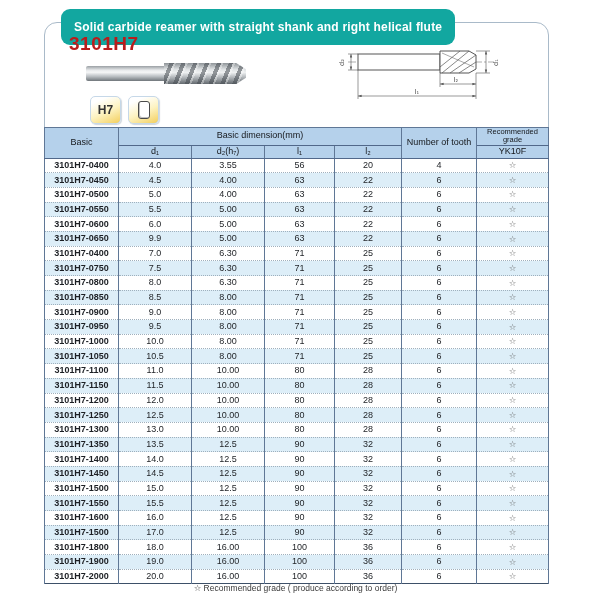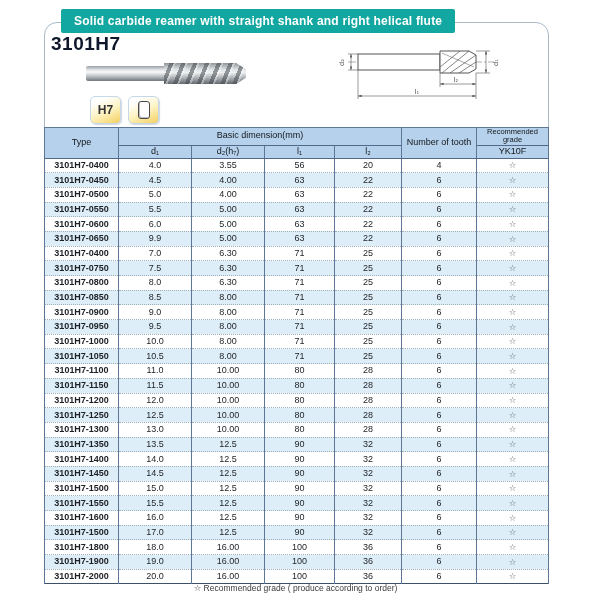--- a/index.html
+++ b/index.html
@@ -8,29 +8,29 @@
     font-family:"Liberation Sans","DejaVu Sans",sans-serif;
     -webkit-font-smoothing:antialiased;overflow:hidden;
   }
   
   .frame{
     position:absolute;left:44px;top:22px;width:503px;height:560px;
     border:1px solid #a9bac9;border-radius:13px;background:#ffffff;
   }
   
   .banner{
-    position:absolute;left:61px;top:9px;height:24px;
+    position:absolute;left:61px;top:9px;height:36px;
     display:inline-flex;align-items:center;padding:0 13px;
-    background:#12a7a0;border-radius:2px;
+    background:#12a7a0;border-radius:9px;
     color:#ffffff;font-weight:bold;font-size:12px;letter-spacing:.2px;
     white-space:nowrap;z-index:3;
   }
   .model{
-    position:absolute;left:51px;top:33px;font-size:19px;font-weight:bold;
-    color:#0f172a;letter-spacing:.5px;z-index:3;
+    position:absolute;left:69px;top:33px;font-size:19px;font-weight:bold;
+    color:#b91c1c;letter-spacing:.5px;z-index:3;
   }
   
   .tool-photo{position:absolute;left:86px;top:58px;width:160px;height:32px;z-index:2;}
   .tool-shank{
     position:absolute;left:0;top:8px;width:82px;height:15px;border-radius:2px 0 0 2px;
     background:linear-gradient(#9aa0a4 0%,#e8eaec 28%,#f5f6f7 42%,#b9bec2 70%,#70767b 100%);
   }
   .tool-flutes{
     position:absolute;left:78px;top:5px;width:82px;height:21px;
     background:
@@ -143,21 +143,21 @@
     <col style="width:74px">
       <col style="width:73px">
       <col style="width:73px">
     <col style="width:70px">
       <col style="width:67px">
       <col style="width:75px">
       <col style="width:72px">
   </colgroup>
   <thead>
     <tr>
-      <th rowspan="2">Type</th>
+      <th rowspan="2">Basic</th>
       <th colspan="4">Basic dimension(mm)</th>
       <th rowspan="2">Number of tooth</th>
       <th class="small">Recommended grade</th>
     </tr>
     <tr>
       <th>d₁</th>
       <th>d₂(h₇)</th>
       <th>l₁</th>
       <th>l₂</th>
       <th>YK10F</th>

